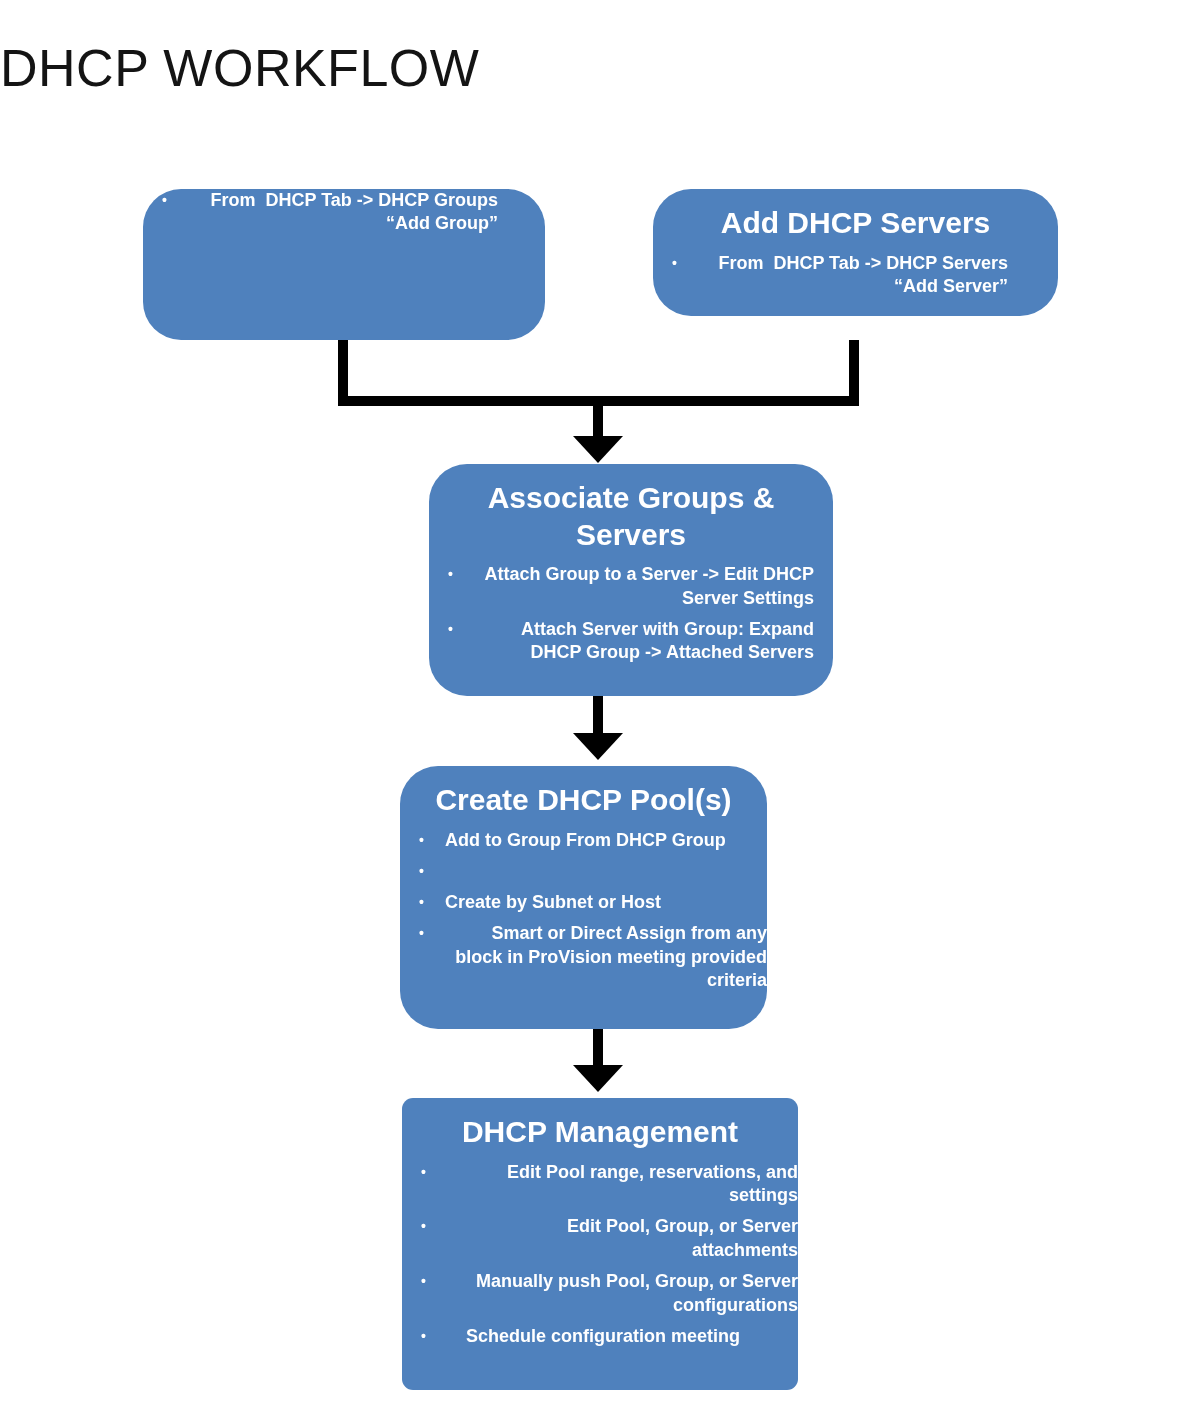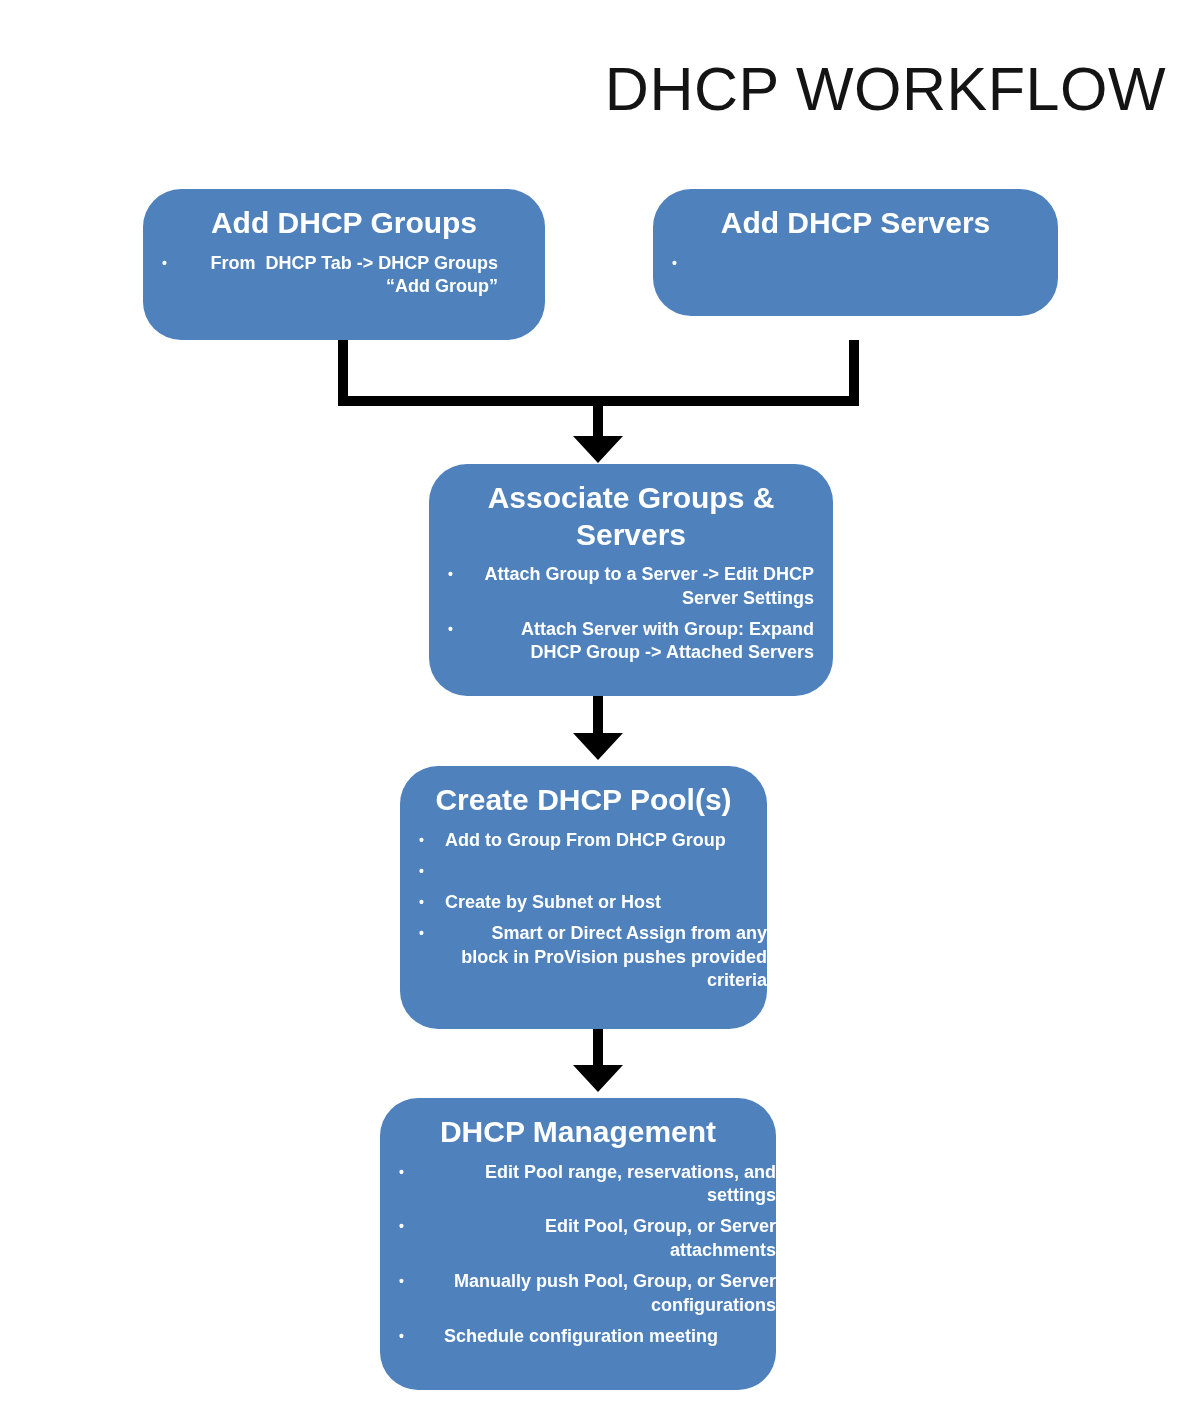--- a/index.html
+++ b/index.html
@@ -17,23 +17,23 @@
     height: 1418px;
     background: var(--page-bg);
     font-family: "Liberation Sans", sans-serif;
     overflow: hidden;
   }
   .title {
     position: absolute;
     left: 0;
     top: 38px;
     width: 1150px;
-    margin: 16px;
-    text-align: right;
-    font-size: 61px;
+    margin: 0;
+    text-align: left;
+    font-size: 52px;
     font-weight: 400;
     letter-spacing: 0.5px;
     color: var(--title-color);
   }
   .box {
     position: absolute;
     background: var(--box-fill);
     border-radius: 38px;
     color: var(--box-text);
   }
@@ -63,21 +63,21 @@
     min-width: 17px;
     margin-right: 9px;
     font-size: 14px;
     line-height: 23px;
   }
   .btext { white-space: pre-wrap; text-align: right; }
   .box1 { left: 143px; top: 189px; width: 402px; height: 151px; }
   .box2 { left: 653px; top: 189px; width: 405px; height: 127px; }
   .box3 { left: 401px; top: 464px; width: 404px; height: 232px; margin-left: 28px; }
   .box4 { left: 400px; top: 766px; width: 367px; height: 263px; }
-  .box5 { left: 380px; top: 1098px; width: 396px; height: 292px; }
+  .box5 { left: 402px; top: 1098px; width: 396px; height: 292px; border-radius: 11px; }
   .box1 .btext, .box2 .btext { max-width: 310px; }
   .box3 .btext { max-width: 340px; }
   .box4 .btext { max-width: 355px; }
   .box5 .btext { max-width: 350px; margin-left: 19px; }
   .cline { position: absolute; background: var(--connector); }
   .v-left  { left: 338px; top: 340px; width: 10px; height: 63px; }
   .v-right { left: 849px; top: 340px; width: 10px; height: 63px; }
   .h-bar   { left: 338px; top: 396px; width: 521px; height: 10px; }
   .stem1   { left: 593px; top: 406px; width: 10px; height: 32px; }
   .stem2   { left: 593px; top: 696px; width: 10px; height: 39px; }
@@ -94,34 +94,34 @@
   .head3 { left: 573px; top: 1065px; }
 </style>
 </head>
 <body>
 
 <div class="canvas">
 
   <h1 class="title">DHCP WORKFLOW</h1>
 
   <div class="box box1">
-    <div class="box-heading">Add DHCP Groups</div>
     <ul>
       <li>
         <span class="marker">•</span>
         <span class="btext">From  DHCP Tab -&gt; DHCP Groups “Add Group”</span>
       </li>
     </ul>
   </div>
 
   <div class="box box2">
     <div class="box-heading">Add DHCP Servers</div>
     <ul>
       <li>
         <span class="marker">•</span>
+        <span class="btext">From  DHCP Tab -&gt; DHCP Servers “Add Server”</span>
       </li>
     </ul>
   </div>
 
   <div class="cline v-left"></div>
   <div class="cline v-right"></div>
   <div class="cline h-bar"></div>
   <div class="cline stem1"></div>
   <div class="ahead head1"></div>
 
@@ -151,21 +151,21 @@
       </li>
       <li>
         <span class="marker">•</span>
       </li>
       <li>
         <span class="marker">•</span>
         <span class="btext">Create by Subnet or Host</span>
       </li>
       <li>
         <span class="marker">•</span>
-        <span class="btext">Smart or Direct Assign from any block in ProVision pushes provided criteria</span>
+        <span class="btext">Smart or Direct Assign from any block in ProVision meeting provided criteria</span>
       </li>
     </ul>
   </div>
 
   <div class="cline stem3"></div>
   <div class="ahead head3"></div>
 
   <div class="box box5">
     <div class="box-heading">DHCP Management</div>
     <ul>

